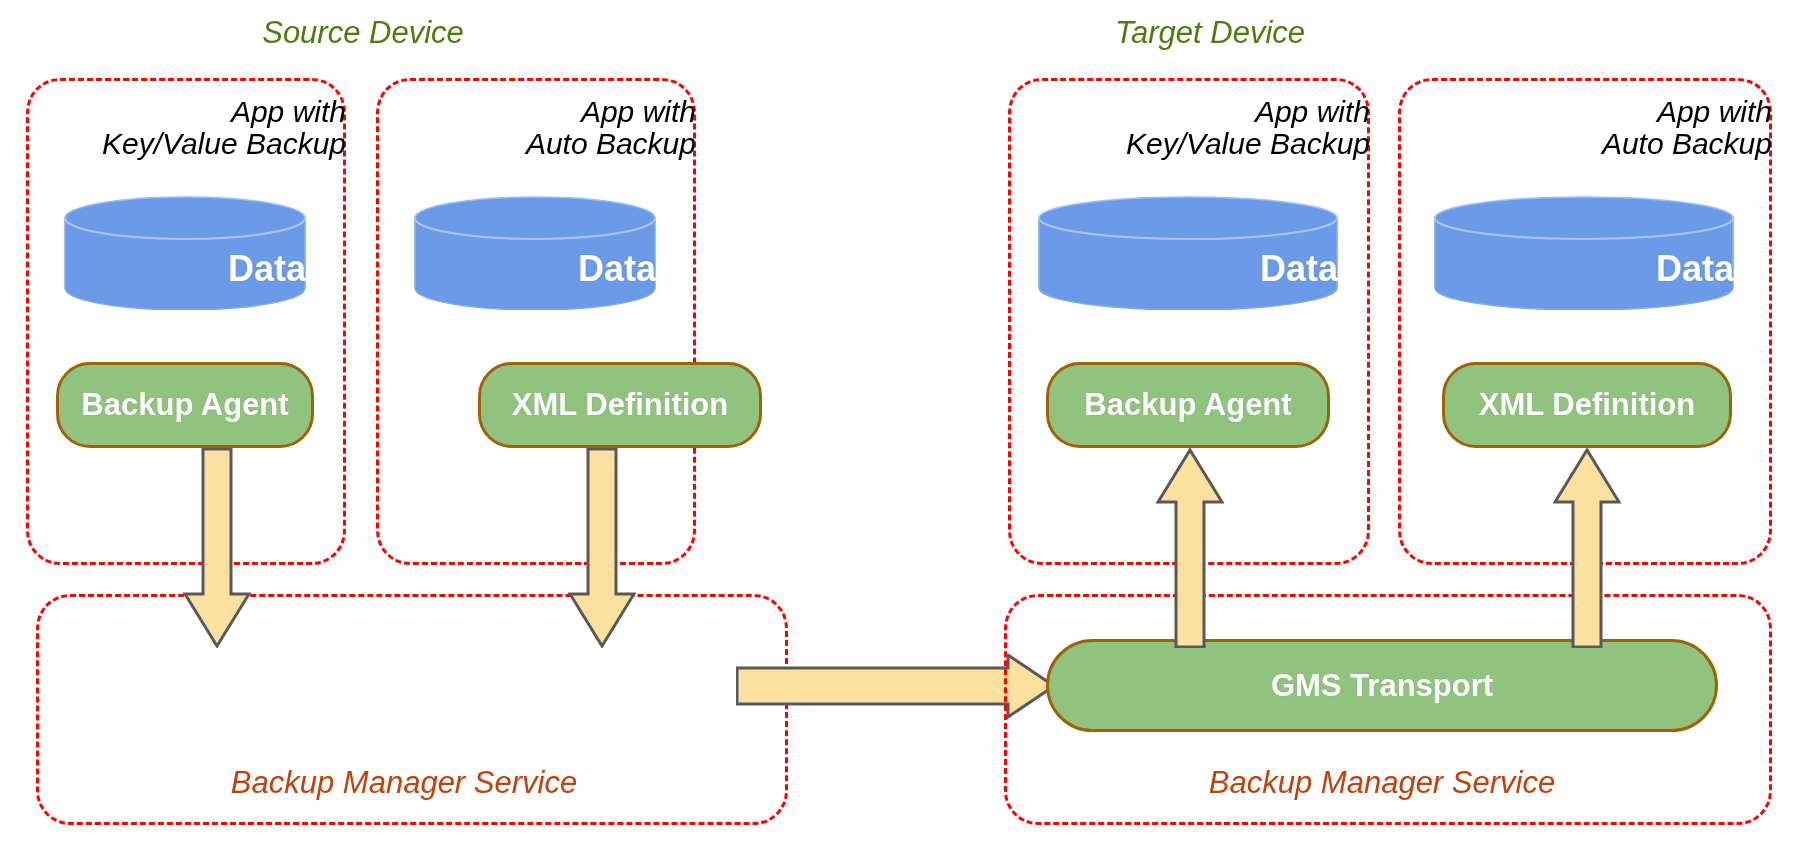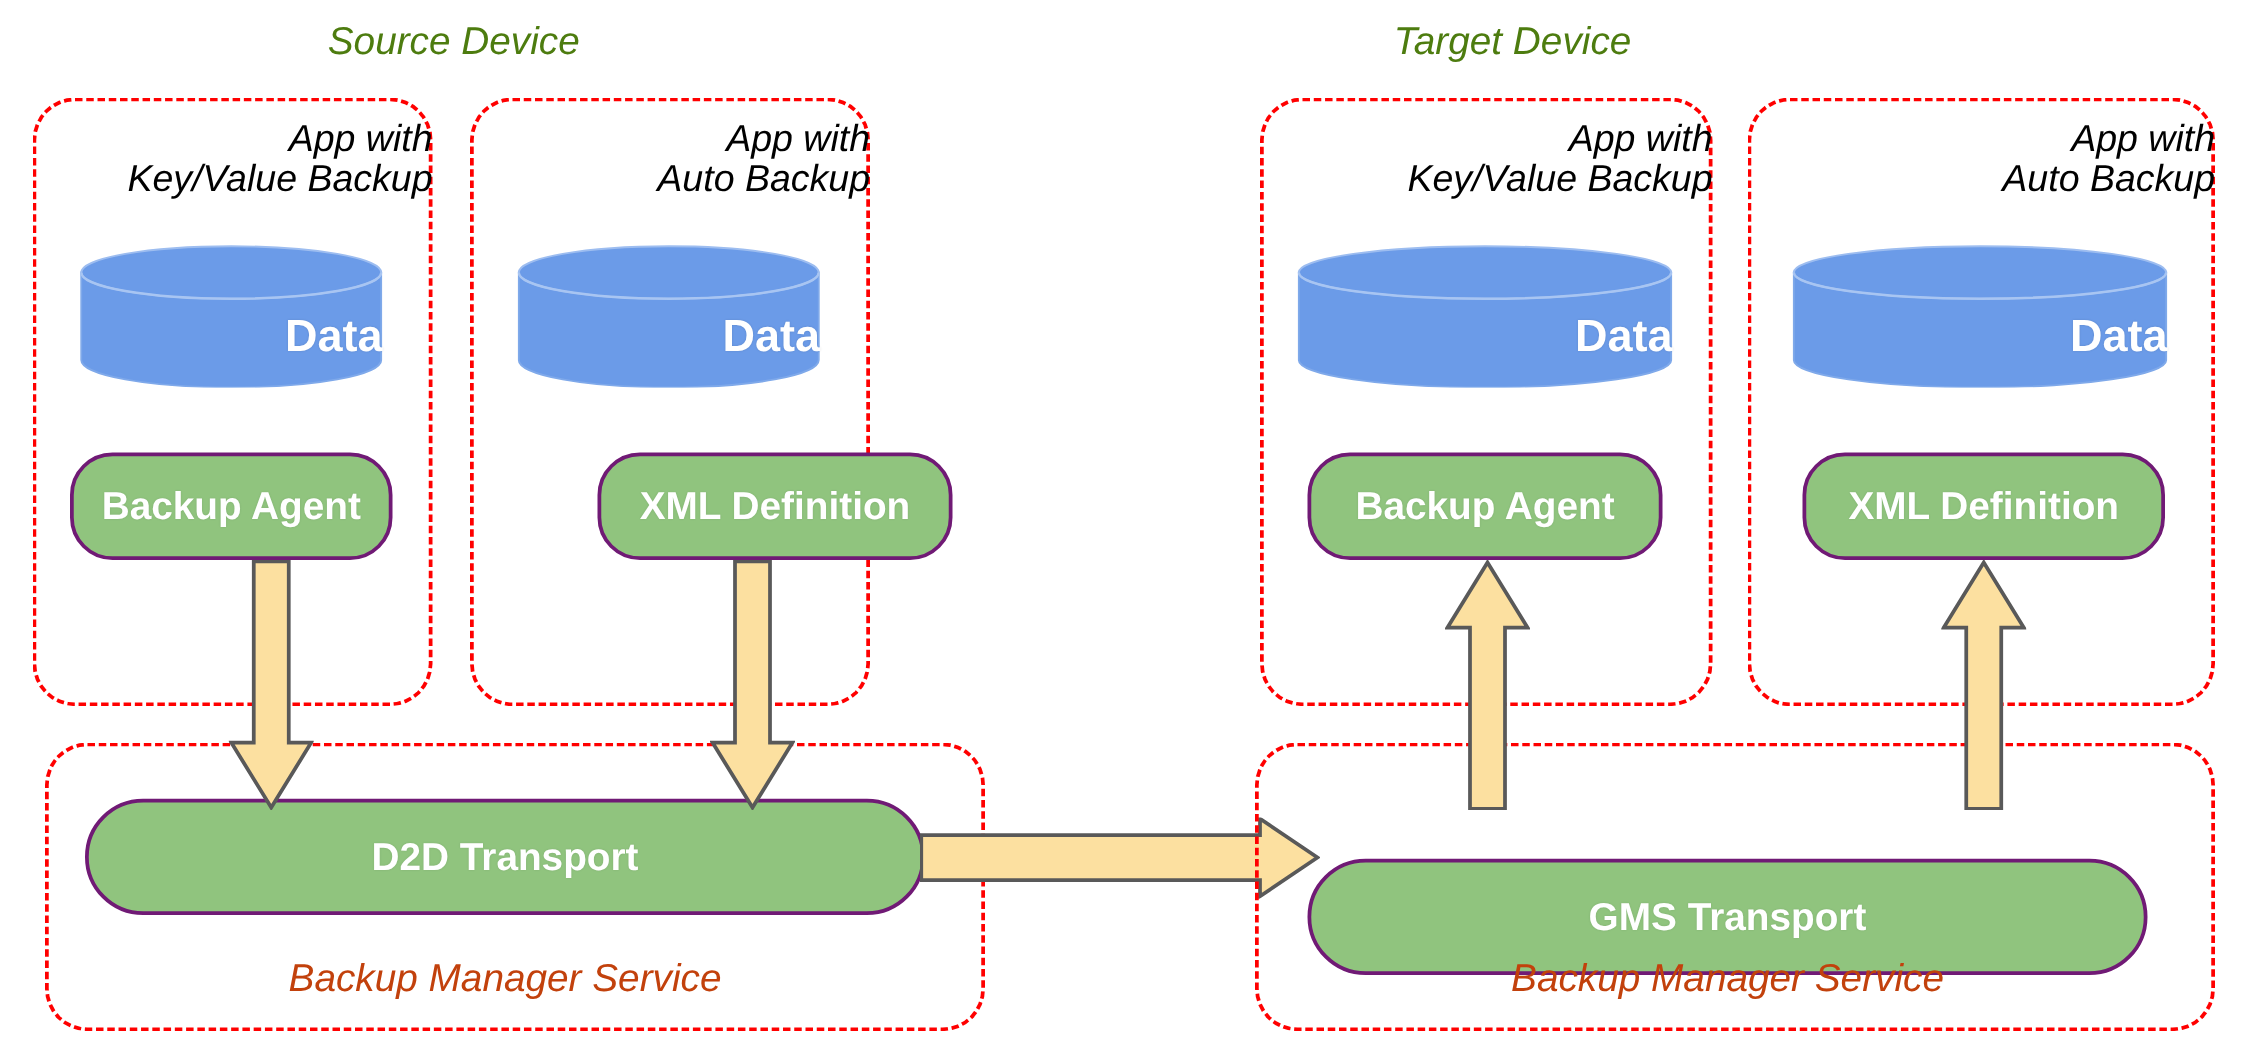--- a/index.html
+++ b/index.html
@@ -75,21 +75,21 @@
     font-weight: bold;
     font-size: 36px;
     font-family: "Liberation Sans", sans-serif;
     text-shadow: 0 0 2px rgba(0,0,0,0.12);
   }
 
   
   .pill {
     position: absolute;
     background: #90c47e;
-    border: 3px solid #701a75;
+    border: 3px solid #a16207;
     box-sizing: border-box;
     display: flex;
     align-items: center;
     justify-content: center;
     color: #ffffff;
     font-weight: bold;
     font-size: 31px;
     font-family: "Liberation Sans", sans-serif;
     text-shadow: 0 0 2px rgba(0,0,0,0.10);
   }
@@ -139,23 +139,20 @@
       <ellipse cx="121" cy="22" rx="120" ry="21" fill="#6b9be8" stroke="#9dbdf0" stroke-width="1.5"></ellipse>
       <path d="M1,22 A120,21 0 0 0 241,22" fill="none" stroke="#a8c5f2" stroke-width="2"></path>
     </svg>
     <div class="cylinder-label" style="top:52px;">Data</div>
   </div>
   <div class="pill small" style="left:478px; top:362px; width:284px; height:86px;">
     <span>XML Definition</span>
   </div>
 
   <div class="dashed-box" style="left:36px; top:594px; width:752px; height:231px;"></div>
-  <div class="pill wide" style="left:68px; top:639px; width:672px; height:93px;">
-    <span>D2D Transport</span>
-  </div>
   <div class="service-caption" style="left:68px; top:765px; width:672px;">Backup Manager Service</div>
 
   <div class="arrow" style="left:183px; top:448px; width:68px; height:200px;">
     <svg width="68" height="200" viewBox="0 0 68 200">
       <polygon points="20,1 48,1 48,146 66,146 34,198 2,146 20,146" fill="#fce0a0" stroke="#595959" stroke-width="3" stroke-linejoin="miter"></polygon>
     </svg>
   </div>
 
   <div class="arrow" style="left:568px; top:448px; width:68px; height:200px;">
     <svg width="68" height="200" viewBox="0 0 68 200">
@@ -197,21 +194,21 @@
       <ellipse cx="150" cy="22" rx="149" ry="21" fill="#6b9be8" stroke="#9dbdf0" stroke-width="1.5"></ellipse>
       <path d="M1,22 A149,21 0 0 0 299,22" fill="none" stroke="#a8c5f2" stroke-width="2"></path>
     </svg>
     <div class="cylinder-label" style="top:52px;">Data</div>
   </div>
   <div class="pill small" style="left:1442px; top:362px; width:290px; height:86px;">
     <span>XML Definition</span>
   </div>
 
   <div class="dashed-box" style="left:1004px; top:594px; width:768px; height:231px;"></div>
-  <div class="pill wide" style="left:1046px; top:639px; width:672px; height:93px;margin-top:48px;">
+  <div class="pill wide" style="left:1046px; top:639px; width:672px; height:93px;">
     <span>GMS Transport</span>
   </div>
   <div class="service-caption" style="left:1046px; top:765px; width:672px;">Backup Manager Service</div>
 
   <div class="arrow" style="left:1156px; top:448px; width:68px; height:200px;">
     <svg width="68" height="200" viewBox="0 0 68 200">
       <polygon points="34,2 66,54 48,54 48,199 20,199 20,54 2,54" fill="#fce0a0" stroke="#595959" stroke-width="3" stroke-linejoin="miter"></polygon>
     </svg>
   </div>
 

